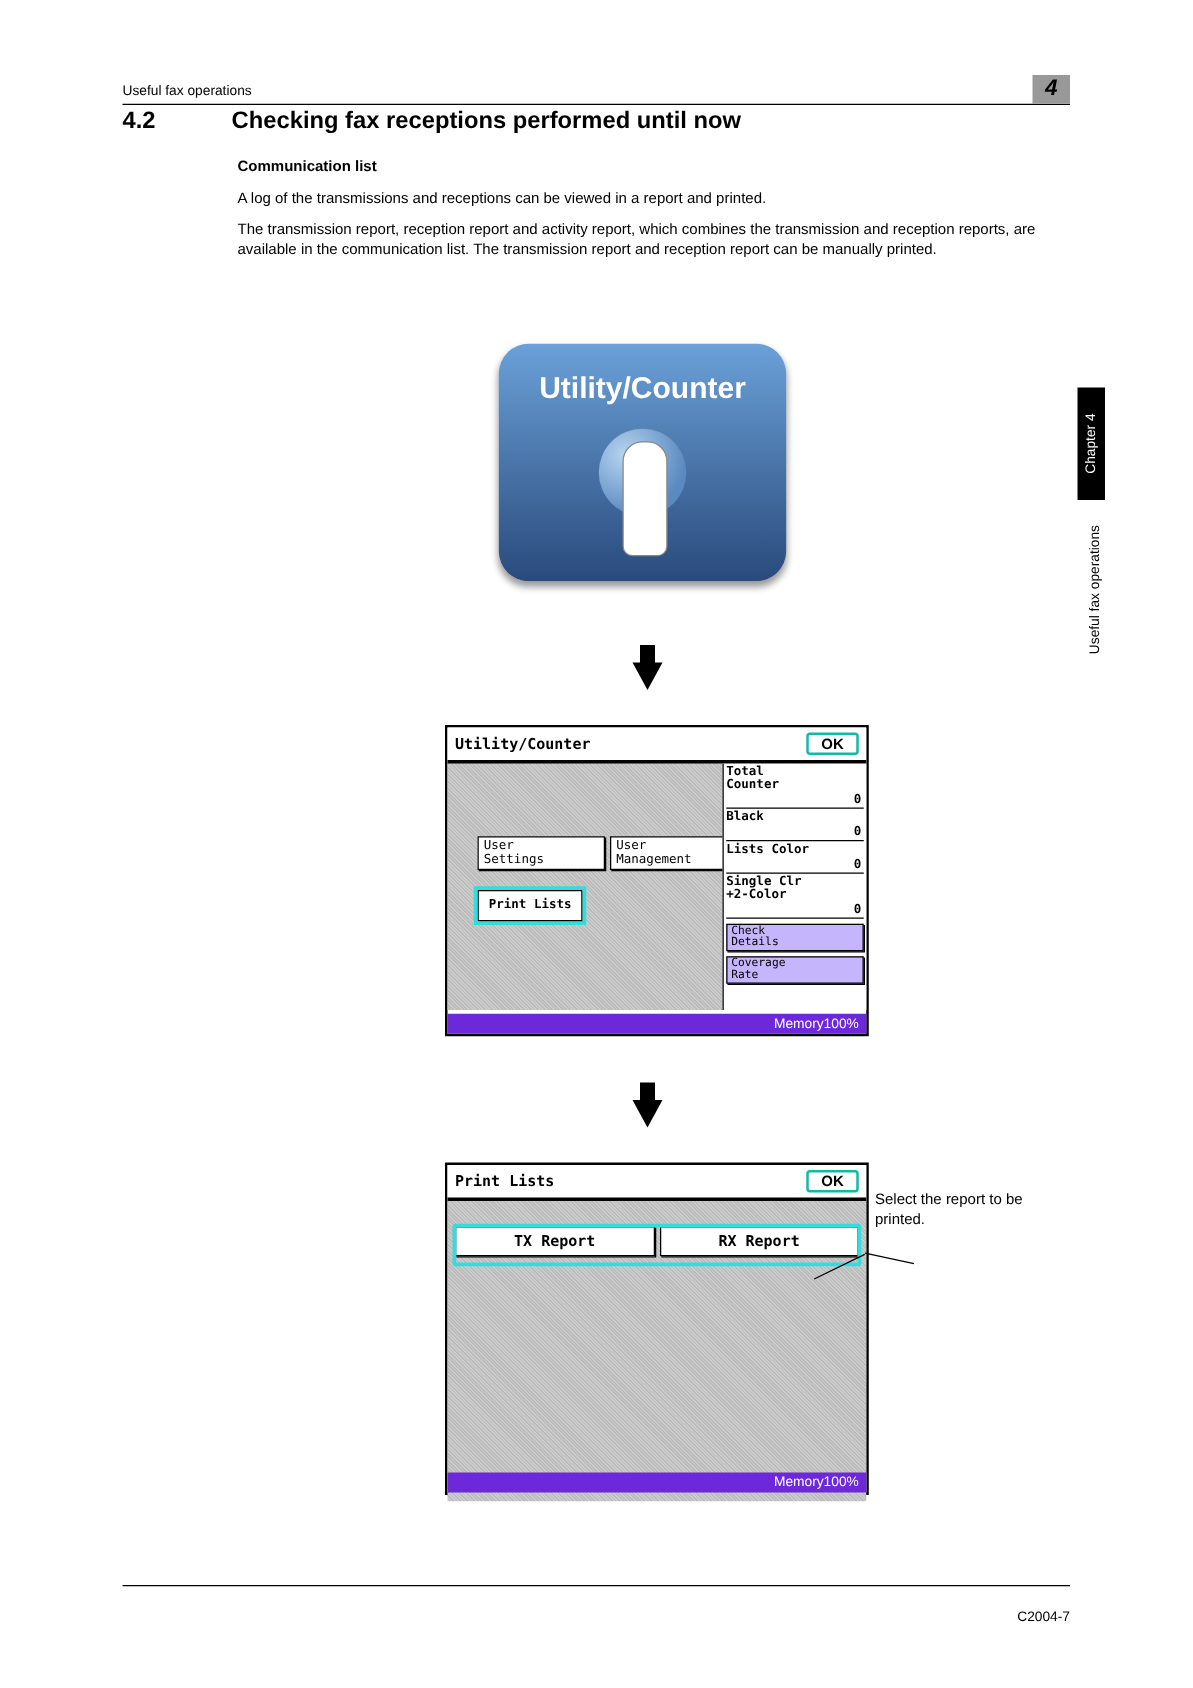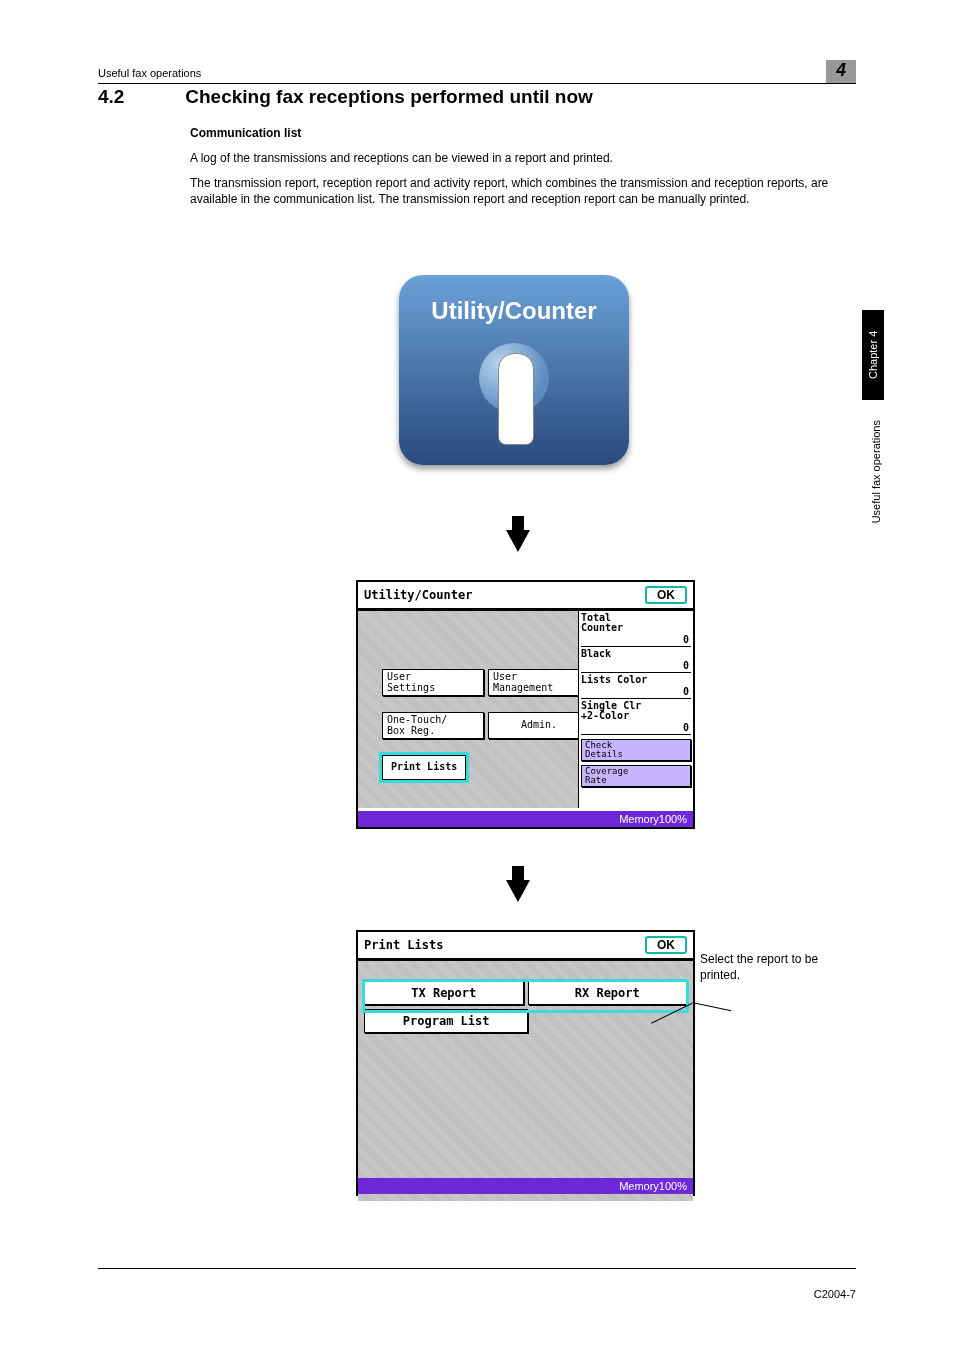--- a/index.html
+++ b/index.html
@@ -332,25 +332,20 @@
     <span>Utility/Counter</span>
     <span class="ok-btn">OK</span>
   </div>
   <div class="scr-body">
     <div class="scr-left">
       <div class="row2">
         <span class="menu-btn">User
 Settings</span>
         <span class="menu-btn">User
 Management</span>
-      </div>
-      <div class="row2">
-        <span class="menu-btn">One-Touch/
-Box Reg.</span>
-        <span class="menu-btn" style="text-align:center; line-height:2;">Admin.</span>
       </div>
       <div>
         <span class="menu-btn sel" style="padding:6px 8px; font-weight:bold;">Print Lists</span>
       </div>
     </div>
     <div class="scr-right">
       <div class="counter-label">Total
 Counter</div>
       <div class="counter-line">
           <span></span>
@@ -387,23 +382,20 @@
   <div class="scr-title-row">
     <span>Print Lists</span>
     <span class="ok-btn">OK</span>
   </div>
   <div class="scr2-body">
     <div class="sel-outline" style="left:4px; top:18px; right:4px; height:28px;"></div>
     <div class="scr2-row">
       <div class="scr2-btn">TX Report</div>
       <div class="scr2-btn">RX Report</div>
     </div>
-    <div class="scr2-row">
-      <div class="scr2-btn" style="flex:0 0 49%;">Program List</div>
-    </div>
   </div>
   <div class="mem-bar">Memory100%</div>
 </div>
 
 <div class="callout">Select the report to be printed.</div>
 <div class="callout-line"></div>
 
 <div class="footer">
   <span>C200</span>
   <span>4-7</span>

